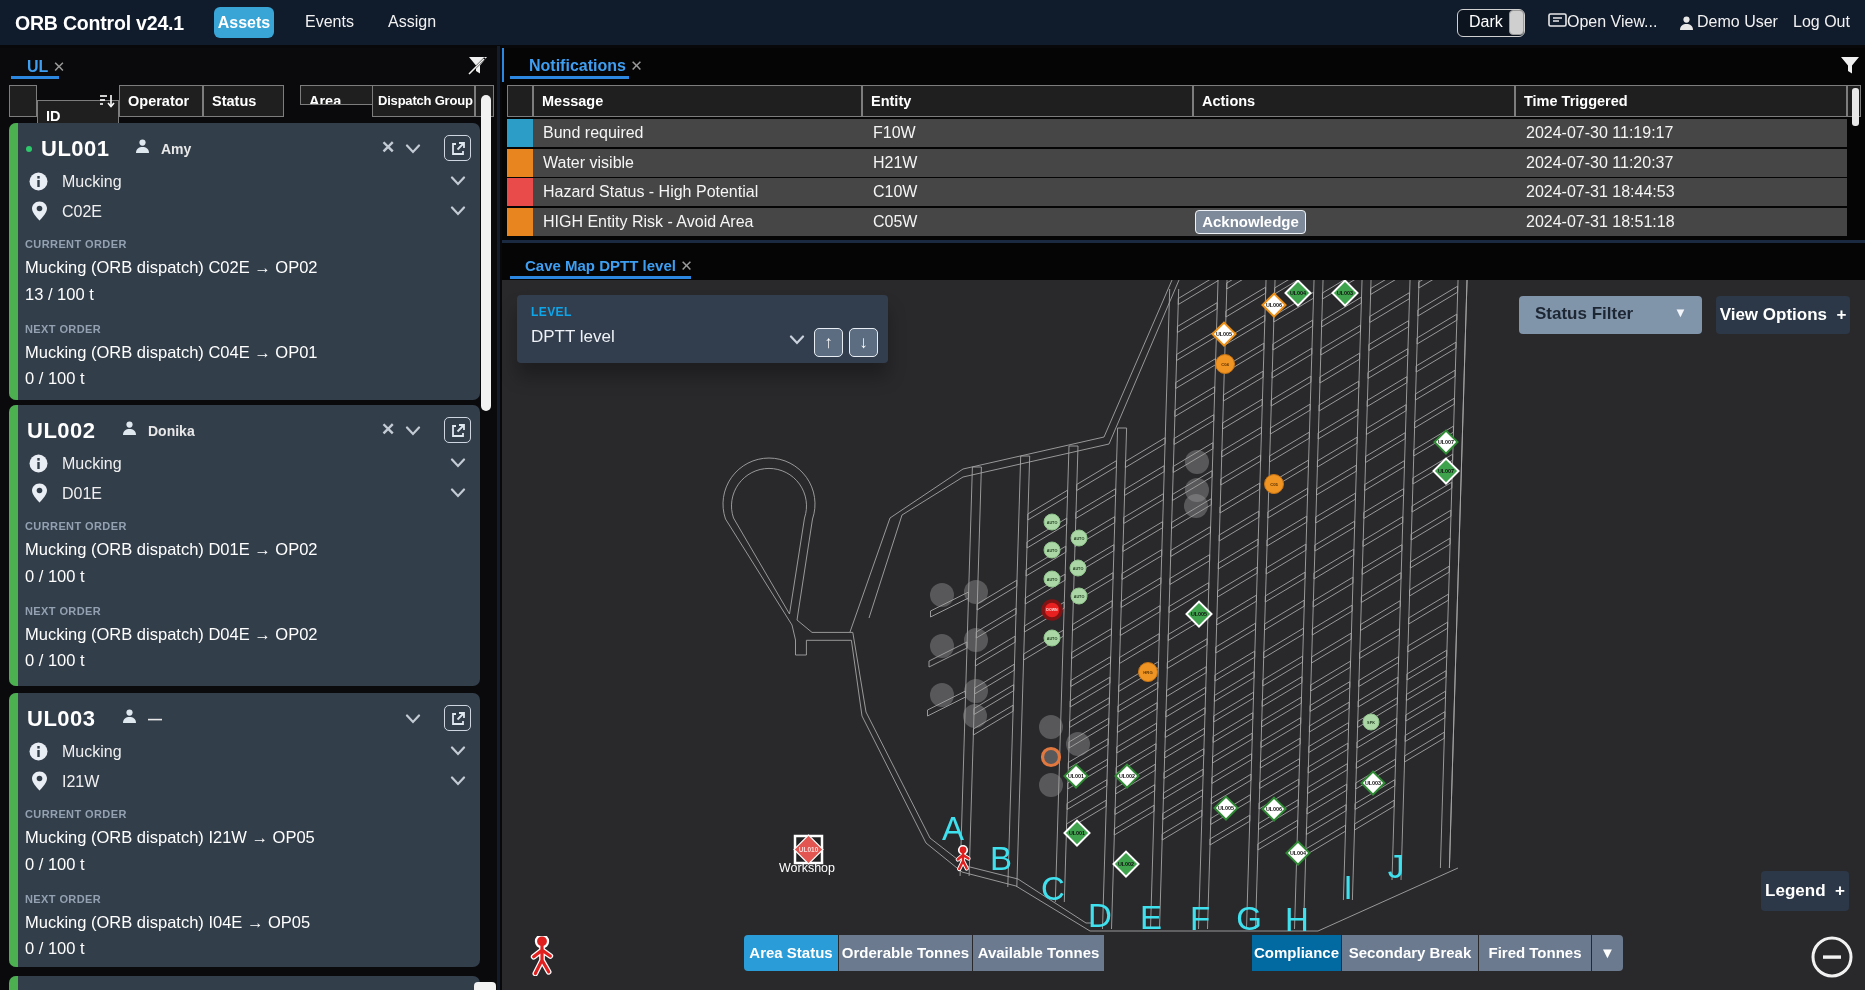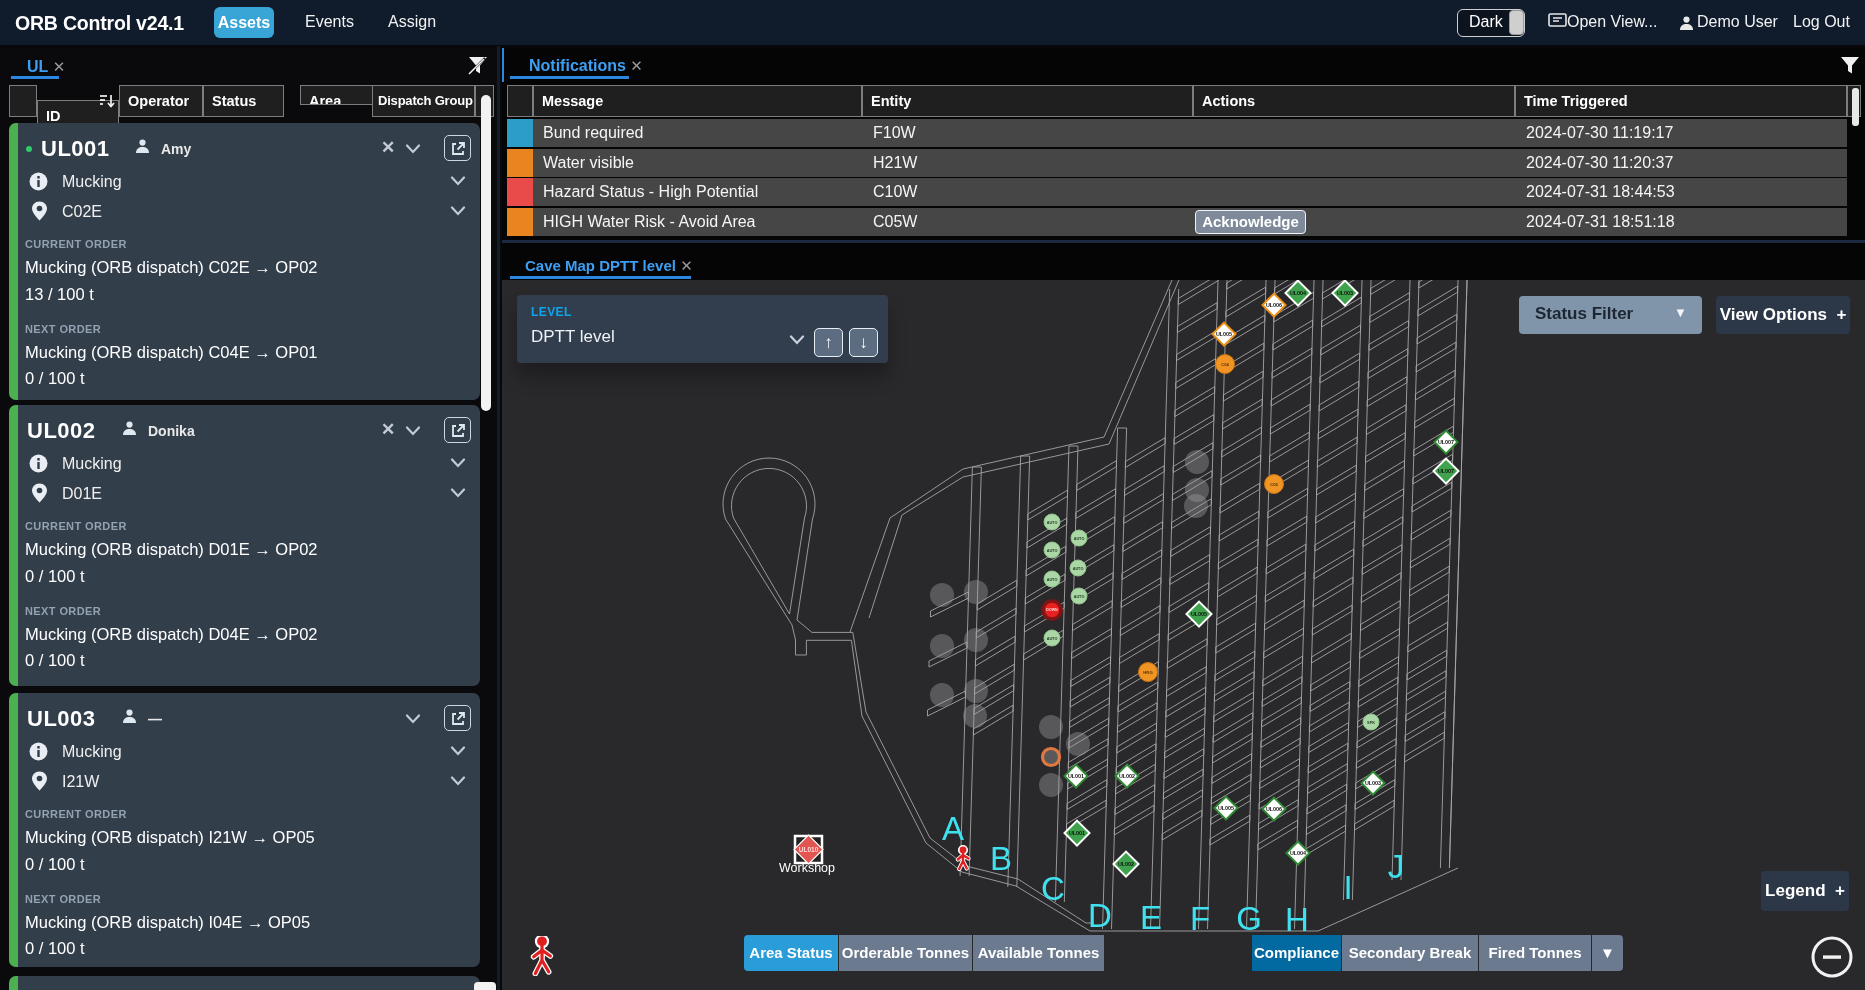--- a/index.html
+++ b/index.html
@@ -232,21 +232,21 @@
 <div class="abs" style="left:543px;top:153.5px;font-size:16px;color:#f5f5f5">Water visible</div>
 <div class="abs" style="left:873px;top:153.5px;font-size:16px;color:#f5f5f5">H21W</div>
 <div class="abs" style="left:1526px;top:153.5px;font-size:16px;color:#f5f5f5">2024-07-30 11:20:37</div>
 <div class="abs" style="left:507px;top:178.0px;width:1340px;height:28px;background:#464646"></div>
 <div class="abs" style="left:507px;top:178.0px;width:26px;height:28px;background:#e94b4b"></div>
 <div class="abs" style="left:543px;top:183.0px;font-size:16px;color:#f5f5f5">Hazard Status - High Potential</div>
 <div class="abs" style="left:873px;top:183.0px;font-size:16px;color:#f5f5f5">C10W</div>
 <div class="abs" style="left:1526px;top:183.0px;font-size:16px;color:#f5f5f5">2024-07-31 18:44:53</div>
 <div class="abs" style="left:507px;top:207.5px;width:1340px;height:28px;background:#464646"></div>
 <div class="abs" style="left:507px;top:207.5px;width:26px;height:28px;background:#e8851f"></div>
-<div class="abs" style="left:543px;top:212.5px;font-size:16px;color:#f5f5f5">HIGH Water Risk - Avoid Area</div>
+<div class="abs" style="left:543px;top:212.5px;font-size:16px;color:#f5f5f5">HIGH Entity Risk - Avoid Area</div>
 <div class="abs" style="left:873px;top:212.5px;font-size:16px;color:#f5f5f5">C05W</div>
 <div class="abs" style="left:1526px;top:212.5px;font-size:16px;color:#f5f5f5">2024-07-31 18:51:18</div>
 <div class="abs" style="left:1195px;top:209.5px;width:111px;height:24px;background:#7e8a9a;border:1.5px solid #eef2f6;border-radius:4px;color:#fff;font-weight:bold;font-size:15px;text-align:center;line-height:22px">Acknowledge</div>
 <div class="abs" style="left:1852px;top:88px;width:7px;height:38px;background:#e8e8e8;border-radius:3px"></div>
 
 <div id="mappanel">
   <div id="mapbg"></div>
   <svg class="abs" style="left:0;top:35px" width="1363" height="710" viewBox="502 280 1363 710">
     <g>
         <line x1="972.4" y1="467.0" x2="960.1" y2="876.0" stroke="#a5a5a5" stroke-width="0.9"></line>

